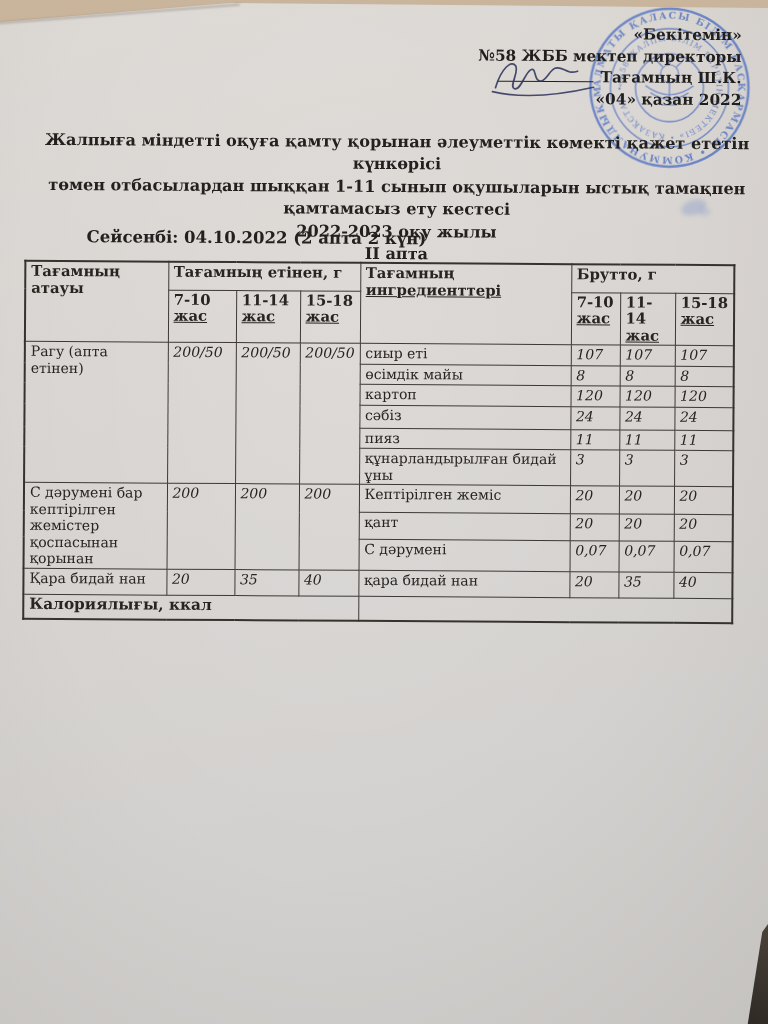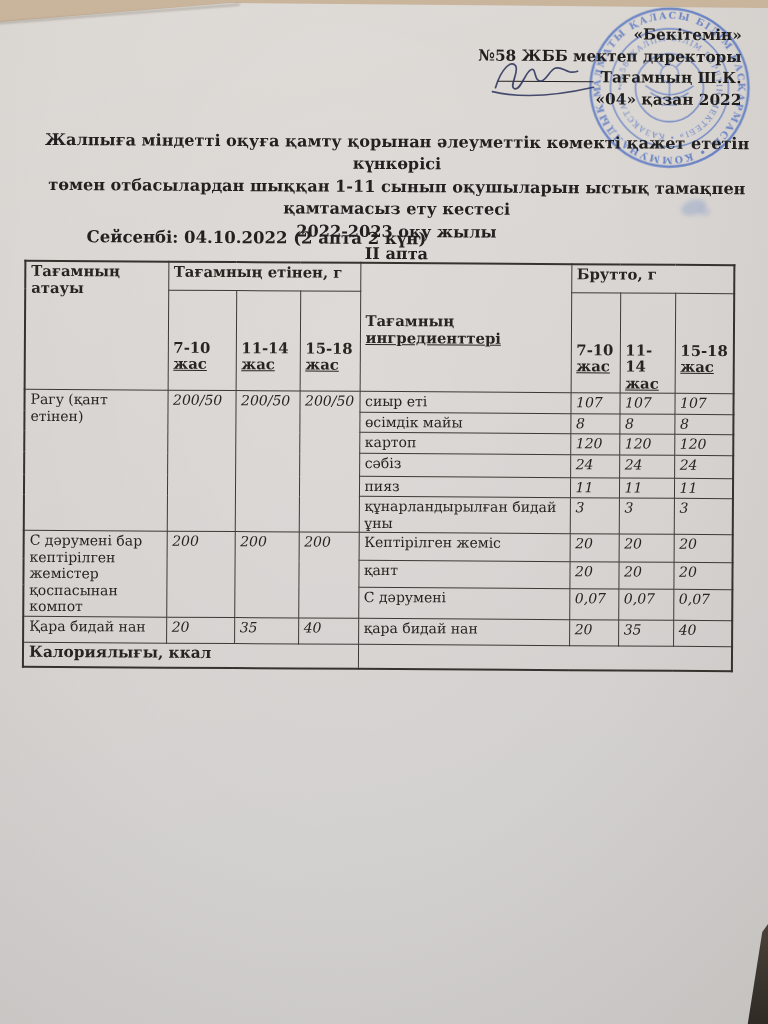--- a/index.html
+++ b/index.html
@@ -34,21 +34,21 @@
              table-layout:fixed;font-size:14px;color:#282420;border:2.2px solid #36322e;}
   table.menu td{border:1.4px solid #3e3934;padding:1px 4px 1px 5px;vertical-align:top;
                 overflow:hidden;line-height:16.5px;}
   td.hdr{font-weight:bold;font-size:14.8px;line-height:19px;}
   td.num{padding-left:6px;font-style:italic;}
   td.vb{vertical-align:bottom;padding-bottom:3px;}
   td.foot{font-weight:bold;font-size:15.3px;}
   tr.trh1{height:28px;} tr.trh2{height:46px;}
   tr.tr21{height:21px;} tr.tr20{height:20px;} tr.tr23{height:23px;}
   tr.tr34{height:34px;} tr.tr26{height:26px;} tr.tr25{height:25px;}
-  .age-r{display:block;margin-top:48px;} .age-u{display:block;text-decoration:underline;}
+  .age-r{display:block;} .age-u{display:block;text-decoration:underline;}
 
   
   .stamp{position:absolute;left:580px;top:-4px;opacity:.82;filter:blur(.35px);}
   .smudge{position:absolute;left:682px;top:198px;width:26px;height:15px;border-radius:50%;
           background:rgba(105,135,195,.30);filter:blur(2px);transform:rotate(-18deg);}
   .smudge2{position:absolute;left:700px;top:206px;width:12px;height:8px;border-radius:50%;
           background:rgba(105,135,195,.22);filter:blur(2px);}
 </style>
 </head>
 <body>
@@ -153,21 +153,21 @@
               <span class="age-r">11-14</span>
               <span class="age-u">жас</span>
             </td>
         <td class="hdr">
               <span class="age-r">15-18</span>
               <span class="age-u">жас</span>
             </td>
       </tr>
 
       <tr class="tr21">
-        <td rowspan="6">Рагу (қант етінен)</td>
+        <td rowspan="6">Рагу (апта етінен)</td>
         <td class="num" rowspan="6">200/50</td>
         <td class="num" rowspan="6">200/50</td>
         <td class="num" rowspan="6">200/50</td>
         <td>сиыр еті</td>
         <td class="num">107</td>
         <td class="num">107</td>
         <td class="num">107</td>
       </tr>
       <tr class="tr20">
         <td>өсімдік майы</td>
@@ -194,21 +194,21 @@
         <td class="num">11</td>
       </tr>
       <tr class="tr34">
         <td>құнарландырылған бидай ұны</td>
         <td class="num">3</td>
         <td class="num vb">3</td>
         <td class="num">3</td>
       </tr>
 
       <tr class="tr21">
-        <td rowspan="3">С дәрумені бар кептірілген жемістер қоспасынан компот</td>
+        <td rowspan="3">С дәрумені бар кептірілген жемістер қоспасынан қорынан</td>
         <td class="num" rowspan="3">200</td>
         <td class="num" rowspan="3">200</td>
         <td class="num" rowspan="3">200</td>
         <td>Кептірілген жеміс</td>
         <td class="num">20</td>
         <td class="num">20</td>
         <td class="num">20</td>
       </tr>
       <tr class="tr20">
         <td>қант</td>

